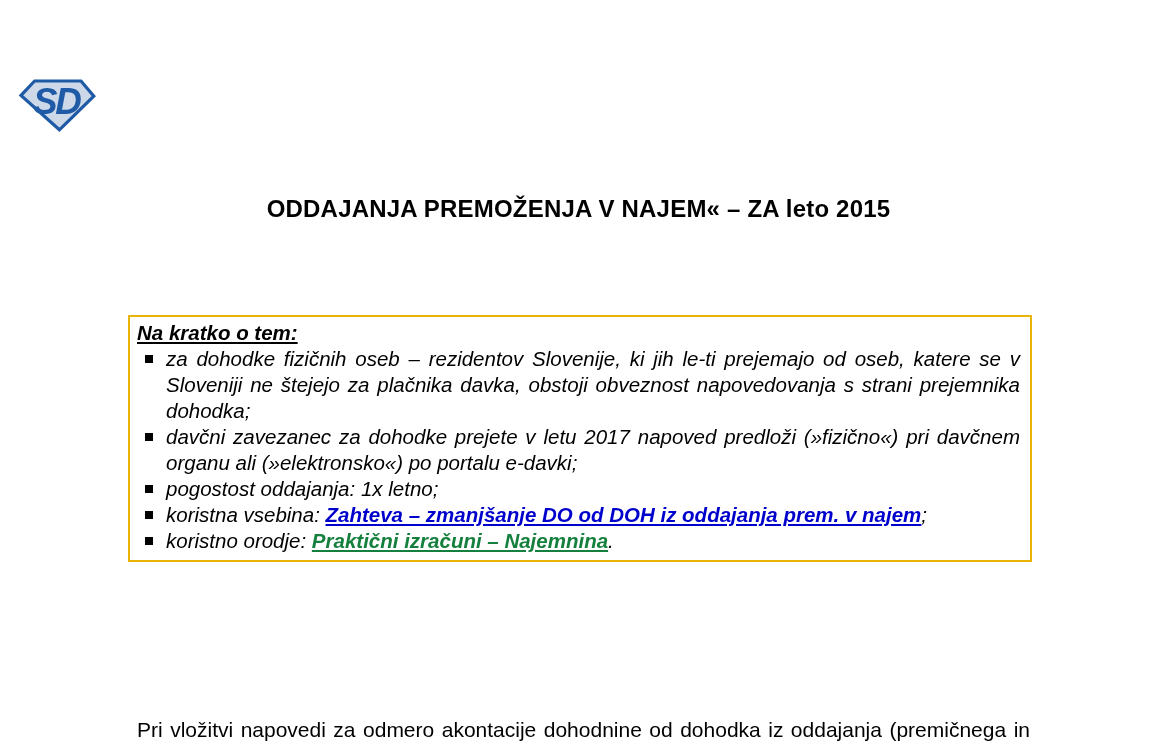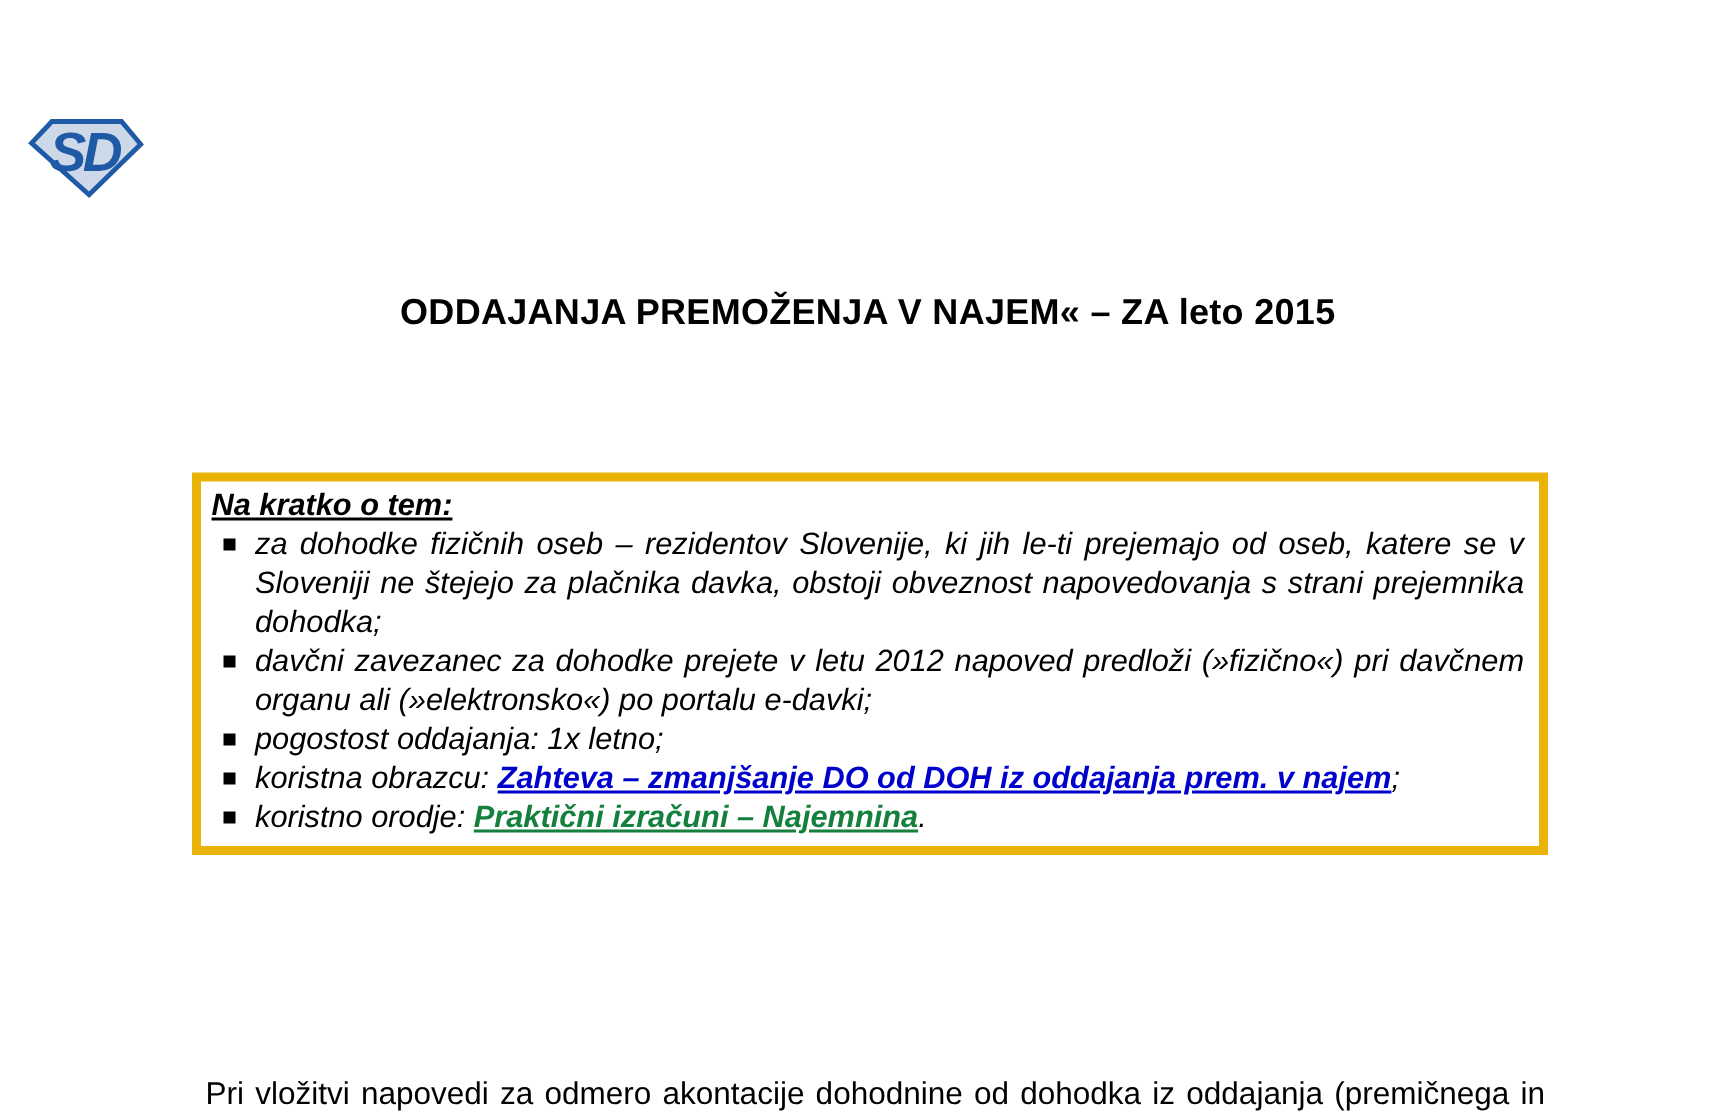--- a/index.html
+++ b/index.html
@@ -29,21 +29,21 @@
     text-align:center;
     font-size:24px; font-weight:700;
     line-height:30px;
     letter-spacing:0.2px;
     color:#000000;
   }
   
   .info-box {
     position:absolute; left:128px; top:283px;
     width:904px;
-    border:6px solid #eab308;
+    border:2px solid #eab308;
     padding:3px 10px 6px 7px;
     font-style:italic;
     font-size:20.5px;
     line-height:26px;
   }
   .info-box-heading {
     font-weight:700;
     text-decoration:underline;
     font-style:italic;
   }
@@ -93,22 +93,22 @@
   </div>
 
   <div class="doc-title">
     <div>ODDAJANJA PREMOŽENJA V NAJEM« – ZA leto 2015</div>
   </div>
 
   <div class="info-box">
     <div class="info-box-heading">Na kratko o tem:</div>
     <ul class="bullet-list">
         <li class="bullet-item"><span>za dohodke fizičnih oseb – rezidentov Slovenije, ki jih le-ti prejemajo od oseb, katere se v Sloveniji ne štejejo za plačnika davka, obstoji obveznost napovedovanja s strani prejemnika dohodka;</span></li>
-        <li class="bullet-item"><span>davčni zavezanec za dohodke prejete v letu 2012 napoved predloži (»fizično«) pri davčnem organu ali (»elektronsko«) po portalu e-davki;</span></li>
+        <li class="bullet-item"><span>davčni zavezanec za dohodke prejete v letu 2017 napoved predloži (»fizično«) pri davčnem organu ali (»elektronsko«) po portalu e-davki;</span></li>
         <li class="bullet-item"><span>pogostost oddajanja: 1x letno;</span></li>
-        <li class="bullet-item"><span>koristna obrazcu: </span><a class="doc-link" style="color: rgb(0, 0, 204);">Zahteva – zmanjšanje DO od DOH iz oddajanja prem. v najem</a><span>;</span></li>
+        <li class="bullet-item"><span>koristna vsebina: </span><a class="doc-link" style="color: rgb(0, 0, 204);">Zahteva – zmanjšanje DO od DOH iz oddajanja prem. v najem</a><span>;</span></li>
         <li class="bullet-item"><span>koristno orodje: </span><a class="doc-link" style="color: #15803d;">Praktični izračuni – Najemnina</a><span>.</span></li>
       </ul>
   </div>
 
   <div class="footer-paragraph">Pri vložitvi napovedi za odmero akontacije dohodnine od dohodka iz oddajanja (premičnega in nepremičnega) premoženja v najem za leto 2015 se upoštevajo</div>
 
 </div>
 
 </body></html>

